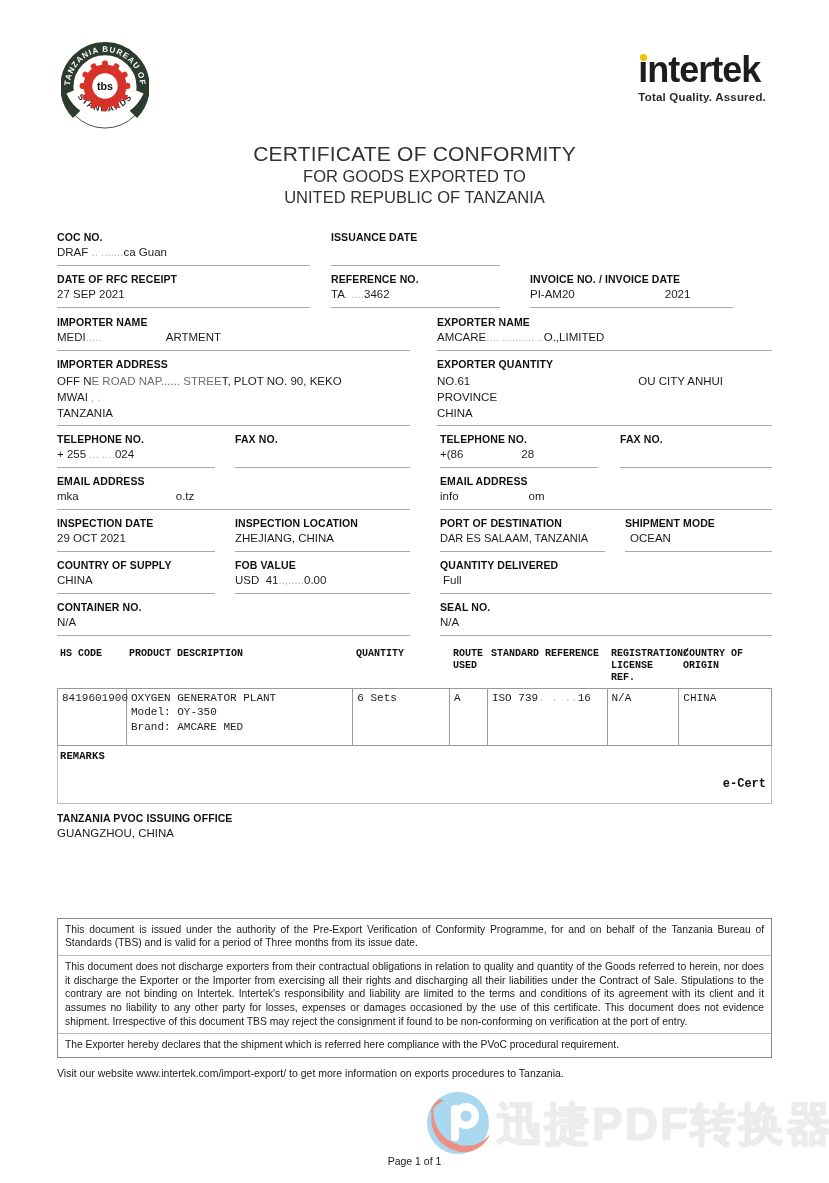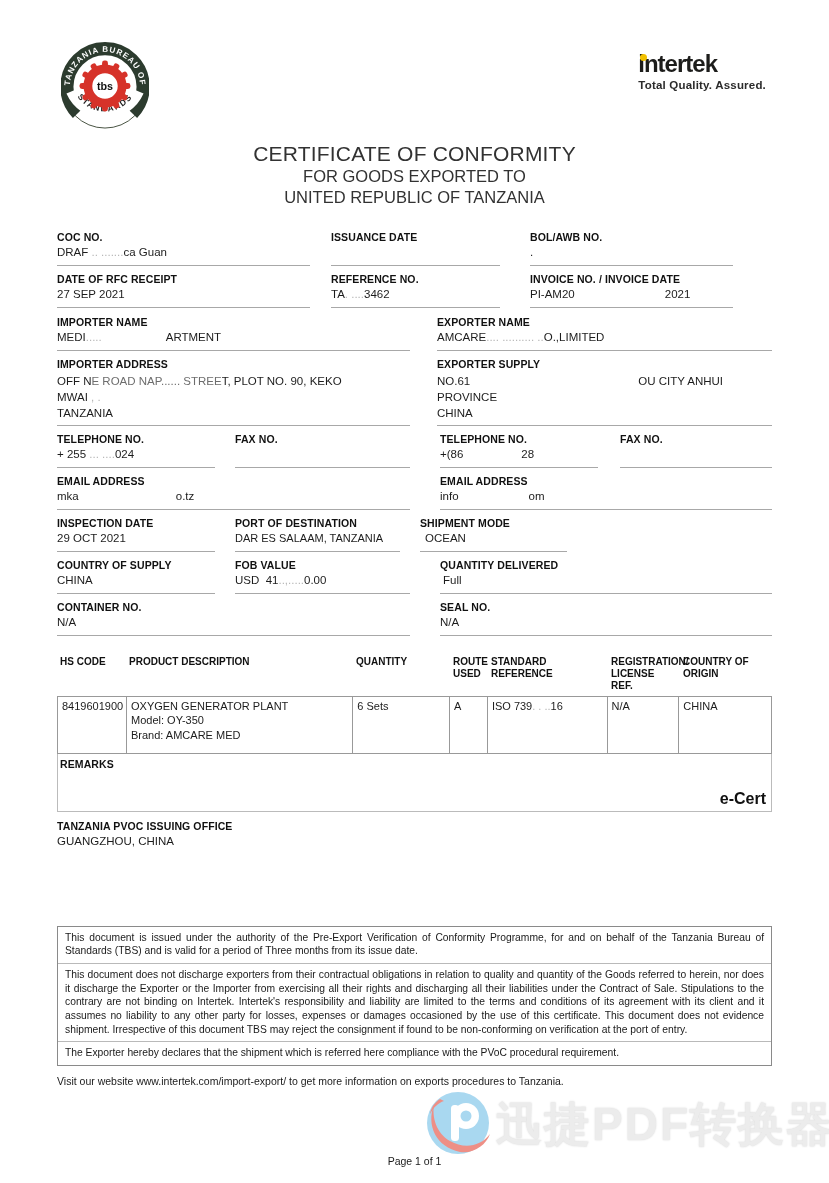--- a/index.html
+++ b/index.html
@@ -3,52 +3,52 @@
 <meta charset="utf-8">
 <style>
   * { margin:0; padding:0; box-sizing:border-box; }
   body { background:#fff; font-family:"Liberation Sans", sans-serif; }
   .page { position:relative; width:829px; height:1183px; background:#fff; overflow:hidden; }
   .content { padding:0 57px; }
 
   
   .header { display:flex; justify-content:space-between; align-items:flex-start; padding-top:42px; }
   .intertek { margin-top:10px; margin-right:6px; }
-  .itk-word { position:relative; font-size:24px; font-weight:bold; color:#1d1d1b; letter-spacing:-1px; line-height:1; }
+  .itk-word { position:relative; font-size:36px; font-weight:bold; color:#1d1d1b; letter-spacing:-1px; line-height:1; }
   .itk-dot { position:absolute; width:7px; height:7px; border-radius:50%; background:#f2c100; left:2px; top:2px; }
   .itk-tag { font-size:11.5px; font-weight:bold; color:#2b2b2b; margin-top:3px; letter-spacing:0.2px; }
 
   
   .title { text-align:center; margin-top:8px; color:#323232; }
   .title .t1 { font-size:21px; font-weight:normal; letter-spacing:0.2px; }
   .title .t2, .title .t3 { font-size:16.5px; font-weight:normal; line-height:1.25; }
 
   
   .fields { margin-top:24px; }
   .frow { display:flex; margin-bottom:7px; }
   .fld { }
   .flabel { font-size:10.5px; font-weight:bold; color:#111; margin-bottom:3px; letter-spacing:0.1px; }
   .fvalue { font-size:11.5px; color:#1c1c1c; border-bottom:1.5px solid #a8a8a8; min-height:20px; padding-bottom:3px; }
   .vp { display:inline-block; white-space:pre; }
   .faint { color:#b5b5b5; }
   .semifaint { color:#6d6d6d; }
   .addr { line-height:1.4; min-height:52px; }
 
   
-  .gtable { margin-top:18px; }
+  .gtable { margin-top:10px;font-family:Liberation Mono, monospace; }
   .thead { display:flex; }
   .th { font-size:10px; font-weight:bold; color:#111; line-height:1.2; padding:2px 3px 4px 3px; }
   .trow { display:flex; border:1px solid #999; }
   .td { font-size:11px; color:#1c1c1c; padding:2px 4px; border-right:1px solid #999; min-height:56px; line-height:1.35; }
   .td:last-child { border-right:none; }
   .c1{width:69px;} .c2{width:227px;} .c3{width:97px;} .c4{width:38px;} .c5{width:120px;} .c6{width:72px;} .c7{width:92px;}
 
   .remarks { position:relative; border-left:1px solid #bbb; border-right:1px solid #bbb; border-bottom:1px solid #bbb; height:58px; }
   .remarks .flabel { padding:4px 2px; }
-  .ecert { position:absolute; right:5px; bottom:3px; font-size:16px; font-weight:bold; color:#111; }
+  .ecert { position:absolute; right:5px; bottom:12px; font-size:12px; font-weight:bold; color:#111; }
 
   
   .sig { display:flex; margin-top:8px; min-height:96px; }
   .sigleft { width:266px; }
   .signame { font-size:11.5px; color:#1c1c1c; margin-top:2px; }
   .sigscrawl { margin-top:2px; transform:rotate(-3deg); }
   .sigright { }
   .sigval { font-size:11.5px; color:#1c1c1c; margin-top:2px; }
 
   
@@ -123,24 +123,20 @@
 
       <div class="frow">
         <div class="fld" style="width:253px;margin-right:21px;">
           <div class="flabel">COC NO.</div>
           <div class="fvalue"><span class="vp">DRAF</span><span class="vp faint"> .. .......</span><span class="vp">ca Guan</span></div>
         </div>
         <div class="fld" style="width:169px;margin-right:30px;">
           <div class="flabel">ISSUANCE DATE</div>
           <div class="fvalue"></div>
         </div>
-        <div class="fld" style="width:203px;">
-          <div class="flabel">BOL/AWB NO.</div>
-          <div class="fvalue">.</div>
-        </div>
       </div>
 
       <div class="frow">
         <div class="fld" style="width:253px;margin-right:21px;">
           <div class="flabel">DATE OF RFC RECEIPT</div>
           <div class="fvalue">27 SEP 2021</div>
         </div>
         <div class="fld" style="width:169px;margin-right:30px;">
           <div class="flabel">REFERENCE NO.</div>
           <div class="fvalue"><span class="vp">TA</span><span class="vp faint">. ....</span><span class="vp">3462</span></div>
@@ -165,21 +161,21 @@
       <div class="frow">
         <div class="fld" style="width:353px;margin-right:27px;">
           <div class="flabel">IMPORTER ADDRESS</div>
           <div class="fvalue addr">
             <div><span class="vp">OFF N</span><span class="vp semifaint">E ROAD NAP...... STREE</span><span class="vp">T, PLOT NO. 90, KEKO</span></div>
             <div><span class="vp">MWAI</span><span class="vp faint"> , .</span></div>
             <div>TANZANIA</div>
           </div>
         </div>
         <div class="fld" style="width:335px;">
-          <div class="flabel">EXPORTER SUPPLY</div>
+          <div class="flabel">EXPORTER QUANTITY</div>
           <div class="fvalue addr">
             <div><span class="vp">NO.61</span><span class="vp" style="min-width:168px;"></span><span class="vp">OU CITY ANHUI</span></div>
             <div>PROVINCE</div>
             <div>CHINA</div>
           </div>
         </div>
       </div>
 
       <div class="frow">
         <div class="fld" style="width:158px;margin-right:20px;">
@@ -208,20 +204,24 @@
         <div class="fld" style="width:332px;">
           <div class="flabel">EMAIL ADDRESS</div>
           <div class="fvalue"><span class="vp">info</span><span class="vp" style="min-width:70px;"></span><span class="vp">om</span></div>
         </div>
       </div>
 
       <div class="frow">
         <div class="fld" style="width:158px;margin-right:20px;">
           <div class="flabel">INSPECTION DATE</div>
           <div class="fvalue">29 OCT 2021</div>
+        </div>
+        <div class="fld" style="width:175px;margin-right:30px;">
+          <div class="flabel">INSPECTION LOCATION</div>
+          <div class="fvalue">ZHEJIANG, CHINA</div>
         </div>
         <div class="fld" style="width:165px;margin-right:20px;">
           <div class="flabel">PORT OF DESTINATION</div>
           <div class="fvalue" style="font-size:11px;">DAR ES SALAAM, TANZANIA</div>
         </div>
         <div class="fld" style="width:147px;">
           <div class="flabel">SHIPMENT MODE</div>
           <div class="fvalue" style="padding-left:5px;">OCEAN</div>
         </div>
       </div>

